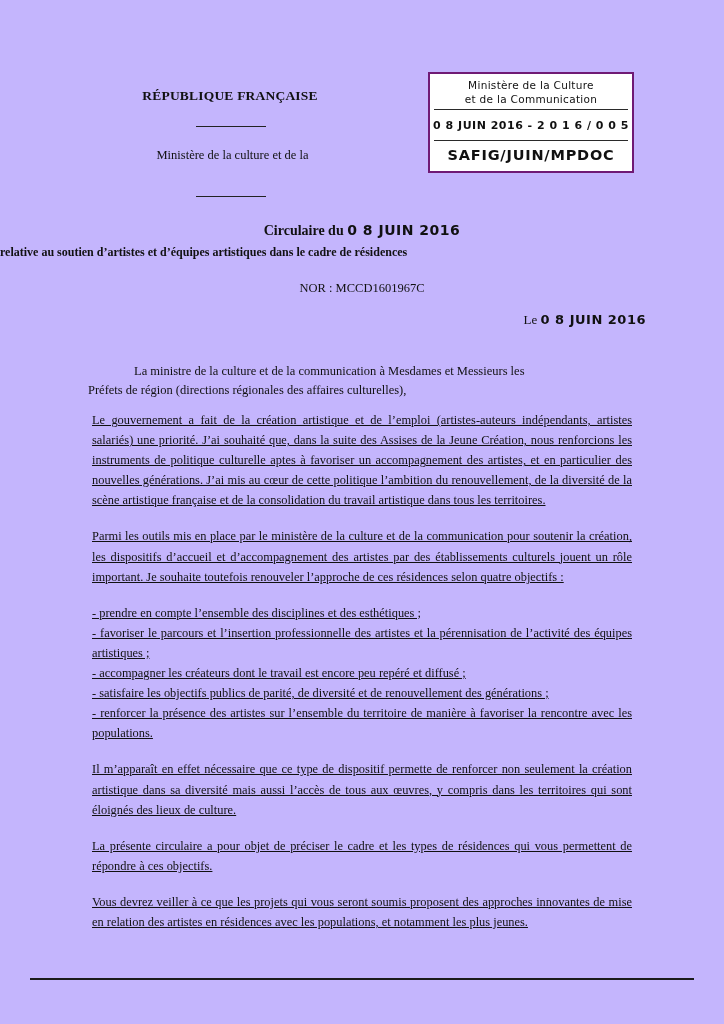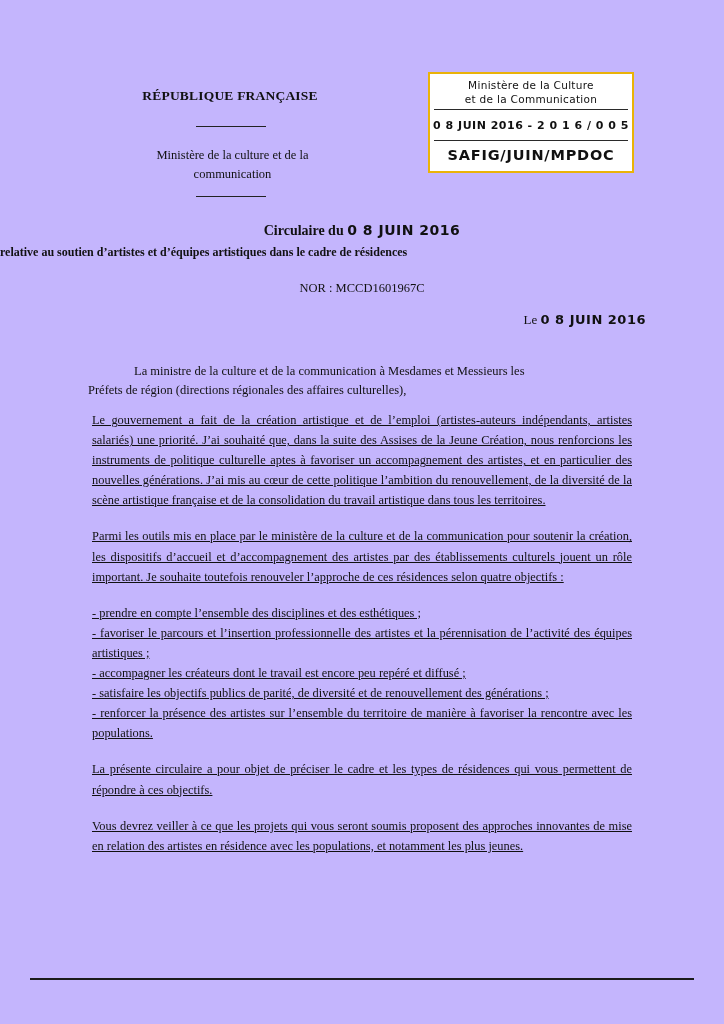--- a/index.html
+++ b/index.html
@@ -50,21 +50,21 @@
     font-size: 12.5px;
     line-height: 1.5;
   }
 
   
   .stamp {
     position: absolute;
     left: 428px;
     top: 72px;
     width: 206px;
-    border: 2px solid #eab308;
+    border: 2px solid #701a75;
     box-sizing: border-box;
     background: #ffffff;
   }
   .stamp-top {
     text-align: center;
     font-family: "DejaVu Sans", sans-serif;
     font-size: 10.5px;
     line-height: 1.35;
     padding: 4px 2px 3px 2px;
     letter-spacing: 0.3px;
@@ -192,21 +192,20 @@
 </head>
 <body>
 
 <div class="page">
 
   <div class="republique">RÉPUBLIQUE FRANÇAISE</div>
   <div class="rule-short rule1"></div>
 
   <div class="ministere">
     <div>Ministère de la culture et de la</div>
-    <div>communication</div>
   </div>
   <div class="rule-short rule2"></div>
 
   <div class="stamp">
     <div class="stamp-top">
       <div>Ministère de la Culture</div>
       <div>et de la Communication</div>
     </div>
     <div class="stamp-sep"></div>
     <div class="stamp-mid">
@@ -239,19 +238,20 @@
   <div class="body">
     <p>Le gouvernement a fait de la création artistique et de l’emploi (artistes-auteurs indépendants, artistes salariés) une priorité. J’ai souhaité que, dans la suite des Assises de la Jeune Création, nous renforcions les instruments de politique culturelle aptes à favoriser un accompagnement des artistes, et en particulier des nouvelles générations. J’ai mis au cœur de cette politique l’ambition du renouvellement, de la diversité de la scène artistique française et de la consolidation du travail artistique dans tous les territoires.</p>
     <p>Parmi les outils mis en place par le ministère de la culture et de la communication pour soutenir la création, les dispositifs d’accueil et d’accompagnement des artistes par des établissements culturels jouent un rôle important. Je souhaite toutefois renouveler l’approche de ces résidences selon quatre objectifs :</p>
     <ul>
       <li>- prendre en compte l’ensemble des disciplines et des esthétiques ;</li>
       <li>- favoriser le parcours et l’insertion professionnelle des artistes et la pérennisation de l’activité des équipes artistiques ;</li>
       <li>- accompagner les créateurs dont le travail est encore peu repéré et diffusé ;</li>
       <li>- satisfaire les objectifs publics de parité, de diversité et de renouvellement des générations ;</li>
       <li>- renforcer la présence des artistes sur l’ensemble du territoire de manière à favoriser la rencontre avec les populations.</li>
     </ul>
+    <p>Il m’apparaît en effet nécessaire que ce type de dispositif permette de renforcer non seulement la création artistique dans sa diversité mais aussi l’accès de tous aux œuvres, y compris dans les territoires qui sont éloignés des lieux de culture.</p>
     <p>La présente circulaire a pour objet de préciser le cadre et les types de résidences qui vous permettent de répondre à ces objectifs.</p>
-    <p>Vous devrez veiller à ce que les projets qui vous seront soumis proposent des approches innovantes de mise en relation des artistes en résidence avec les populations, et notamment les plus jeunes.</p>
+    <p>Vous devrez veiller à ce que les projets qui vous seront soumis proposent des approches innovantes de mise en relation des artistes en résidences avec les populations, et notamment les plus jeunes.</p>
   </div>
 
   <div class="footer-rule"></div>
 
 </div>
 
 </body></html>

